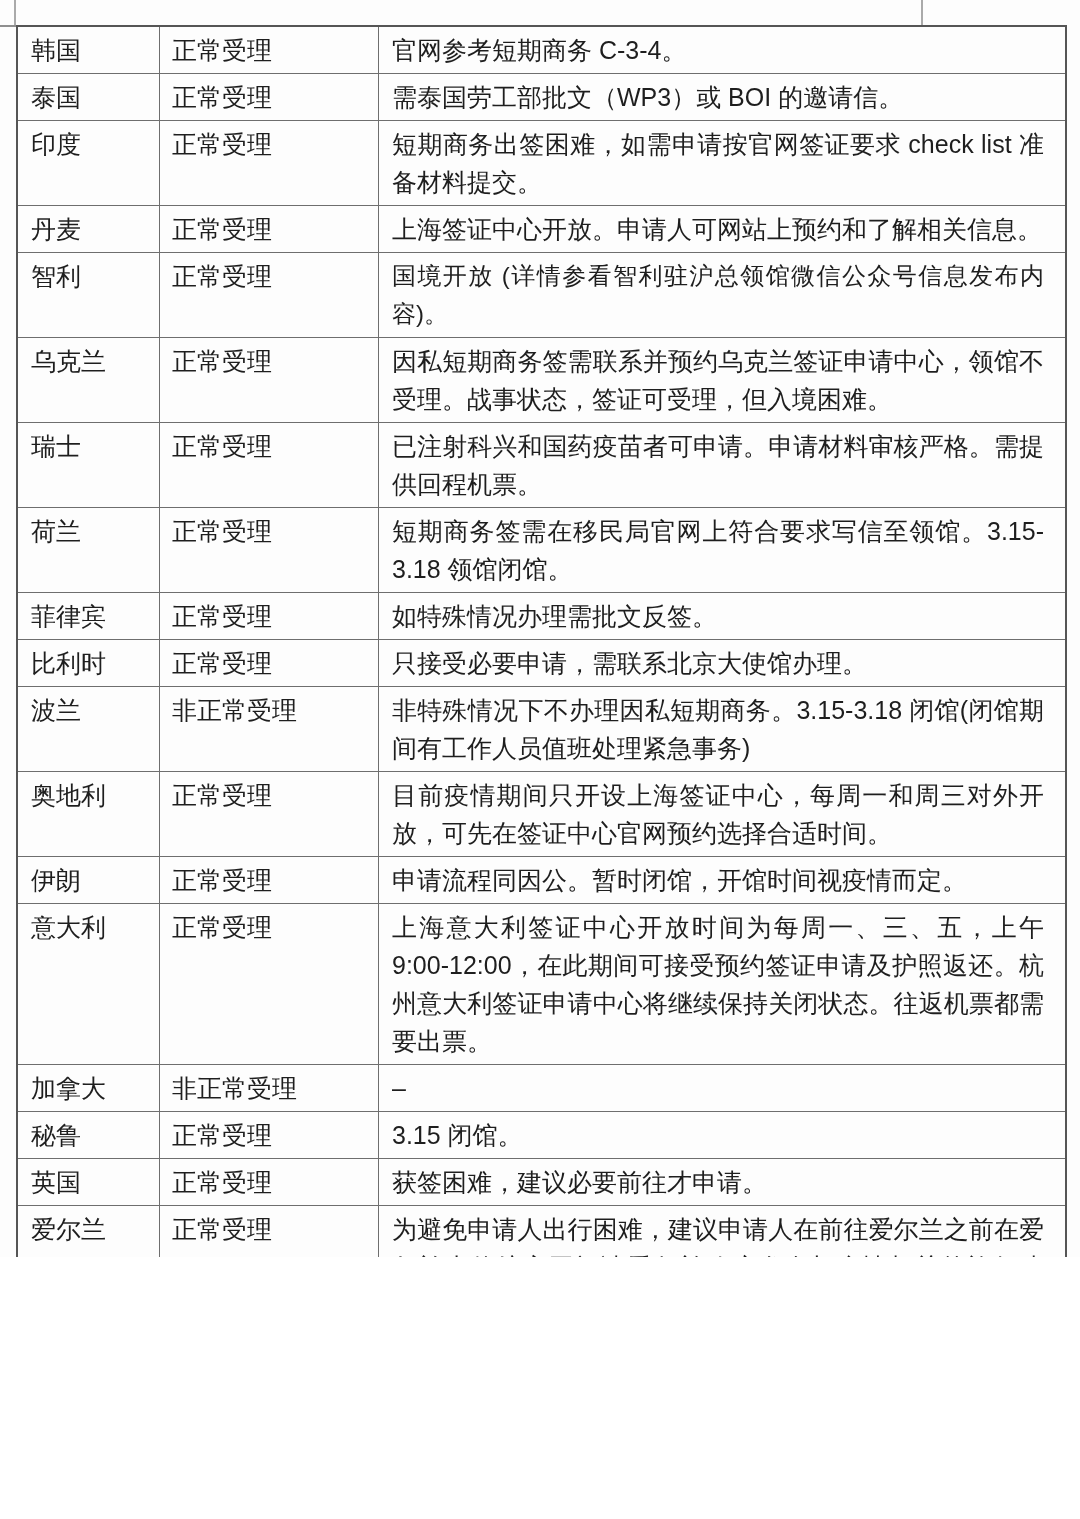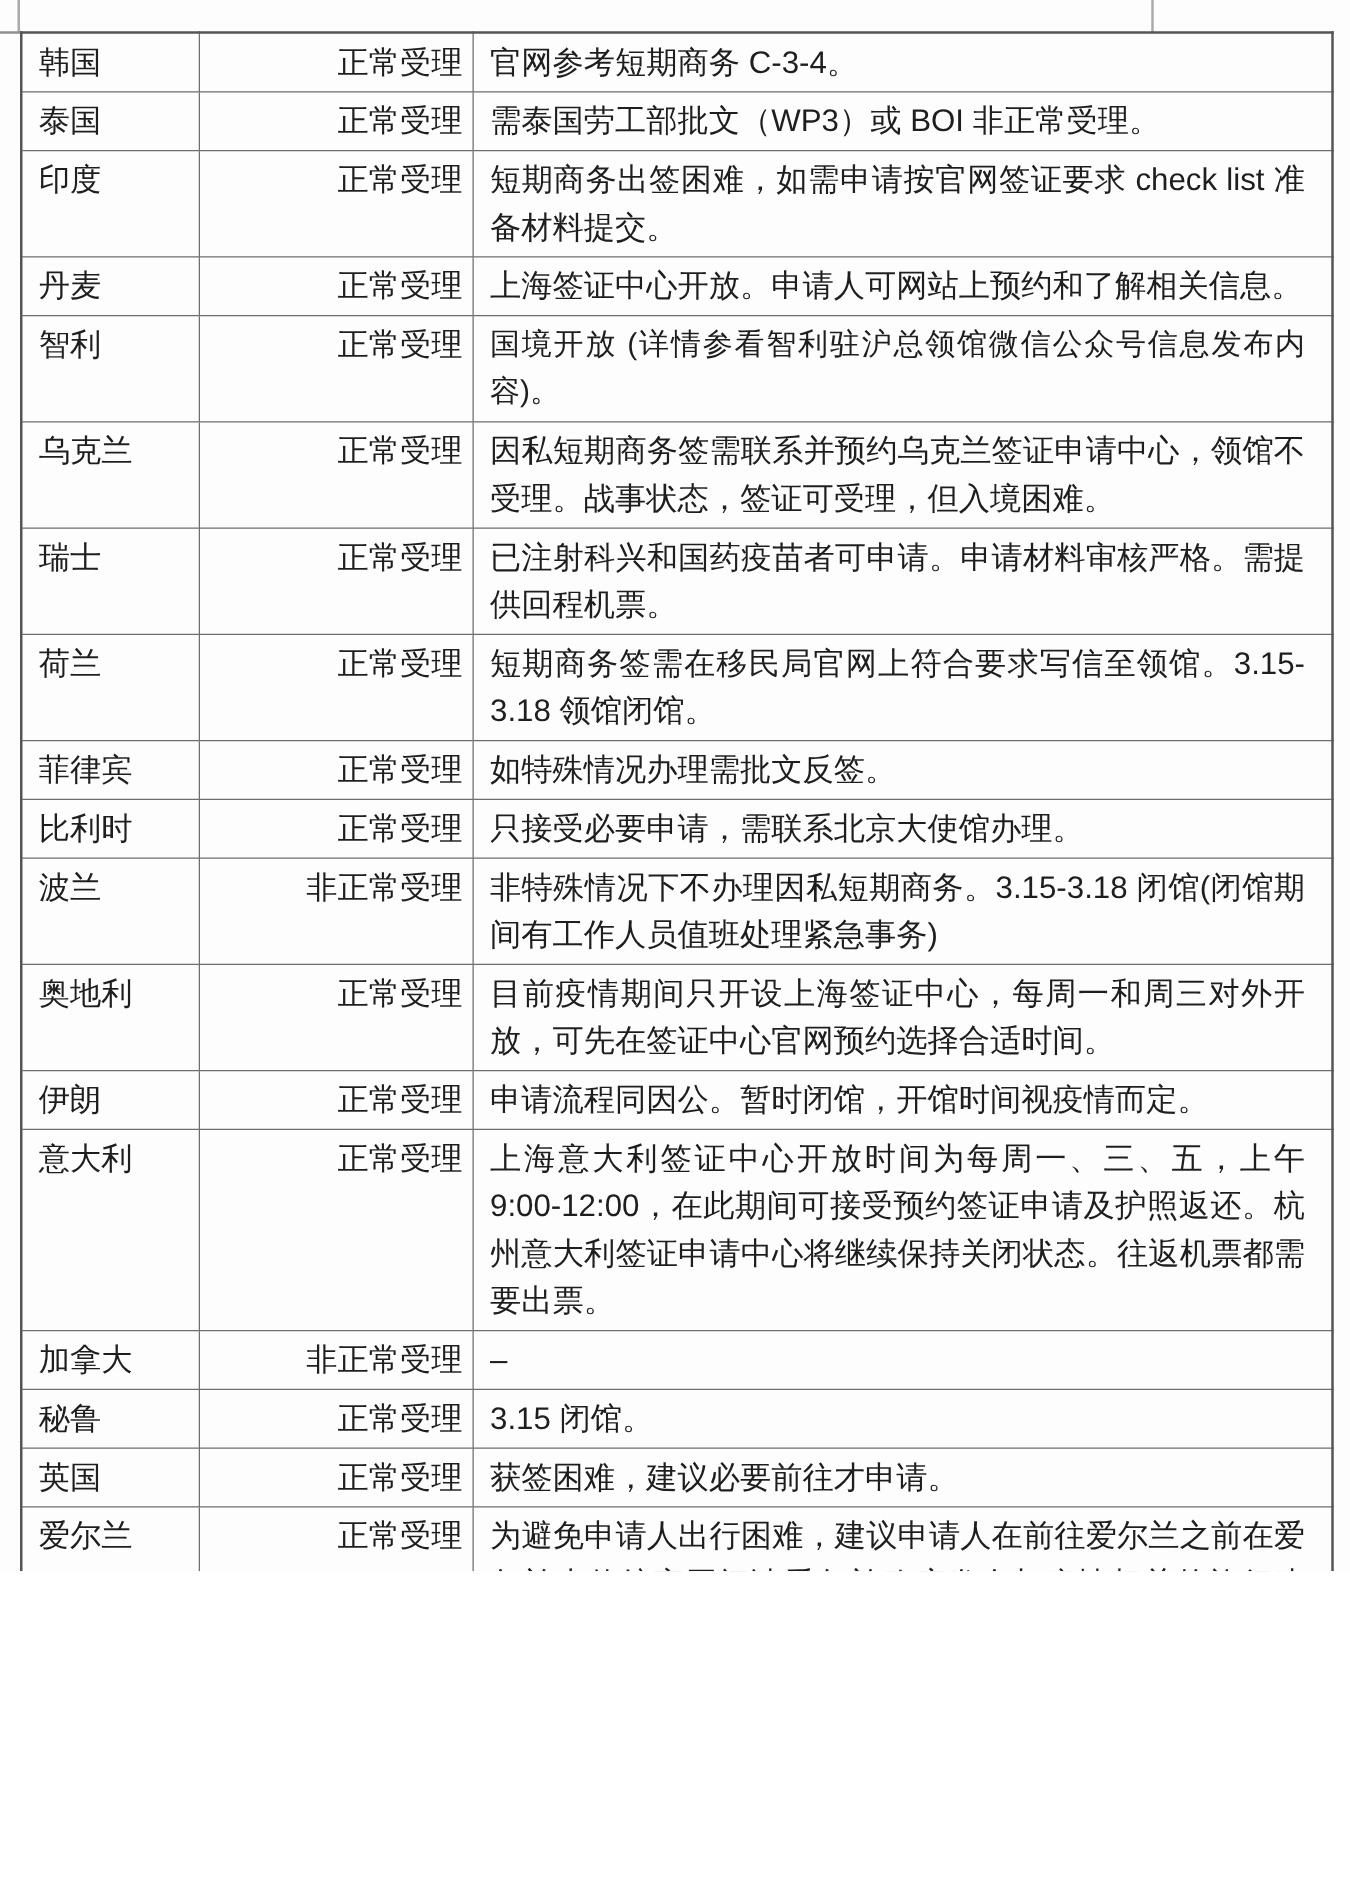--- a/index.html
+++ b/index.html
@@ -29,21 +29,21 @@
   }
   td {
     border: 1px solid #6e6e6e;
     vertical-align: top;
     font-size: 25px;
     line-height: 38px;
     padding: 4px 8px 4px 13px;
     word-break: break-word;
   }
   td.country { width: 120px; }
-  td.status  { width: 198px; padding-left: 12px; text-align: right; }
+  td.status  { width: 198px; padding-left: 12px; }
   td.note    { text-align: justify; padding-right: 21px; }
   td.note.small { font-size: 24px; }
 </style>
 </head>
 <body>
 
 <div class="screen">
   <div class="stub-v left"></div>
   <div class="stub-v right"></div>
   <div class="stub-h"></div>
@@ -51,21 +51,21 @@
   <table class="visa-table">
     <tbody>
         <tr>
           <td class="country">韩国</td>
           <td class="status">正常受理</td>
           <td class="note">官网参考短期商务 C-3-4。</td>
         </tr>
         <tr>
           <td class="country">泰国</td>
           <td class="status">正常受理</td>
-          <td class="note">需泰国劳工部批文（WP3）或 BOI 非正常受理。</td>
+          <td class="note">需泰国劳工部批文（WP3）或 BOI 的邀请信。</td>
         </tr>
         <tr>
           <td class="country">印度</td>
           <td class="status">正常受理</td>
           <td class="note">短期商务出签困难，如需申请按官网签证要求 check list  准备材料提交。</td>
         </tr>
         <tr>
           <td class="country">丹麦</td>
           <td class="status">正常受理</td>
           <td class="note">上海签证中心开放。申请人可网站上预约和了解相关信息。</td>

